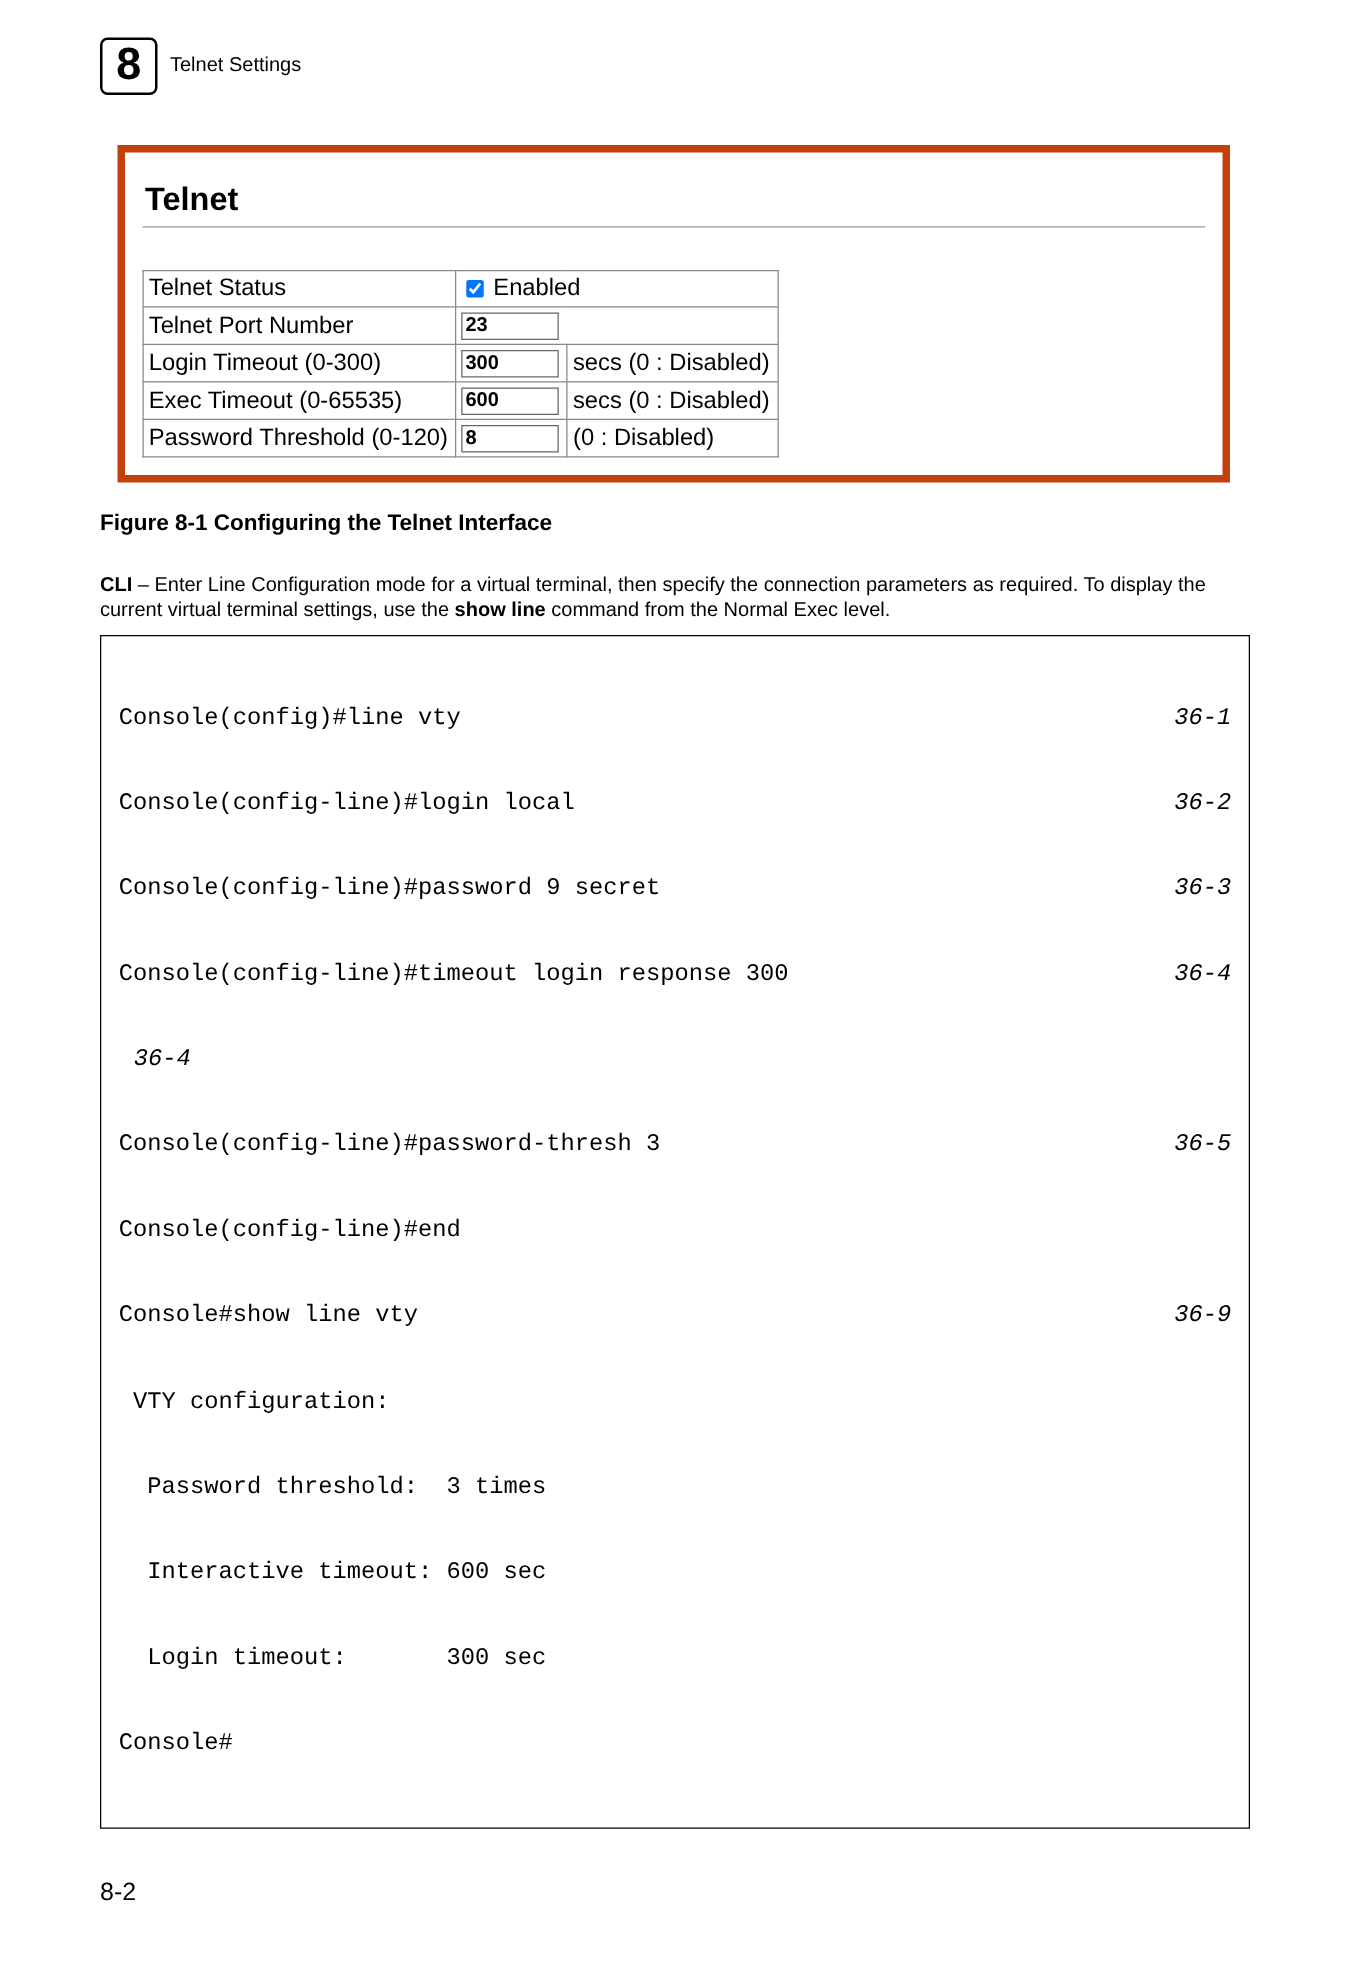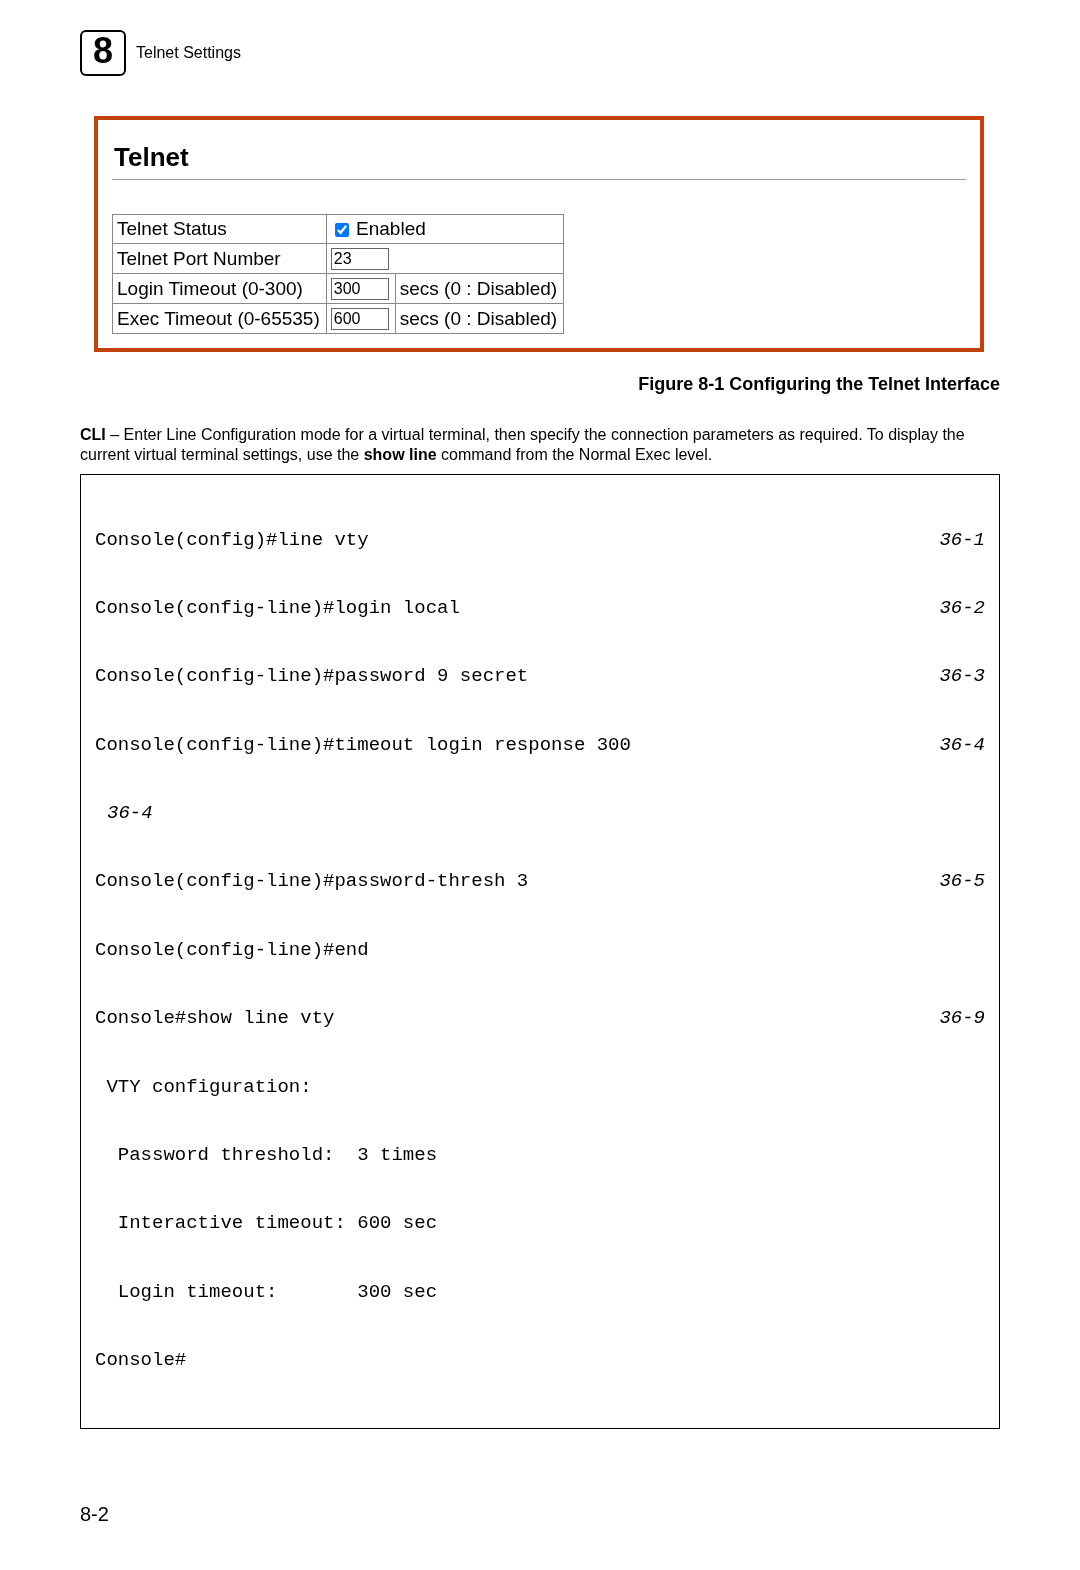--- a/index.html
+++ b/index.html
@@ -36,21 +36,21 @@
     font-family: Arial Black, Arial, sans-serif;
     line-height: 1;
     padding-bottom: 4px;
     box-sizing: border-box;
   }
   .settings-title {
     font-size: 16px;
     font-weight: 400;
   }
   .screenshot-frame {
-    border: 4px solid #c2410c;
+    border: 6px solid #c2410c;
     padding: 14px 14px 14px 14px;
     margin: 0 16px 14px 14px;
     box-sizing: border-box;
   }
   .telnet-title {
     font-size: 26px;
     font-weight: 700;
     margin: 8px 2px 2px 2px;
     font-family: Arial, sans-serif;
   }
@@ -74,31 +74,32 @@
   }
   .telnet-table td.value {
   }
   .chk {
     width: 14px;
     height: 14px;
     vertical-align: middle;
     margin-right: 2px;
   }
   .mini-input {
-    width: 58px;
+    width: 78px;
     height: 22px;
     font-size: 16px;
     font-family: Tahoma, Arial, sans-serif;
     padding: 0 2px;
     box-sizing: border-box;
     border: 1px solid #666;
     background: #fff;
+    font-weight: bold;
   }
   .figure-caption {
-    text-align: right;
+    text-align: left;
     font-size: 18px;
     font-weight: 700;
     margin: 22px 0 30px 0;
   }
   .body-text {
     font-size: 16px;
     line-height: 1.28;
     margin: 0 0 8px 0;
   }
   .bold { font-weight: 700; }
@@ -167,20 +168,27 @@
       </tr>
 
       <tr>
         <td class="label">Exec Timeout (0-65535)</td>
         <td class="value">
           <input class="mini-input" value="600" style="">
         </td>
         <td class="value">secs (0 : Disabled)</td>
       </tr>
 
+      <tr>
+        <td class="label">Password Threshold (0-120)</td>
+        <td class="value">
+          <input class="mini-input" value="8" style="">
+        </td>
+        <td class="value">(0 : Disabled)</td>
+      </tr>
     </tbody>
       </table>
   </div>
 
   <div class="figure-caption">Figure 8-1  Configuring the Telnet Interface</div>
 
   <p class="body-text">
     <span class="bold">CLI</span><span> – Enter Line Configuration mode for a virtual terminal, then specify the connection parameters as required. To display the current virtual terminal settings, use the </span><span class="bold">show line</span><span> command from the Normal Exec level.</span>
   </p>
 

